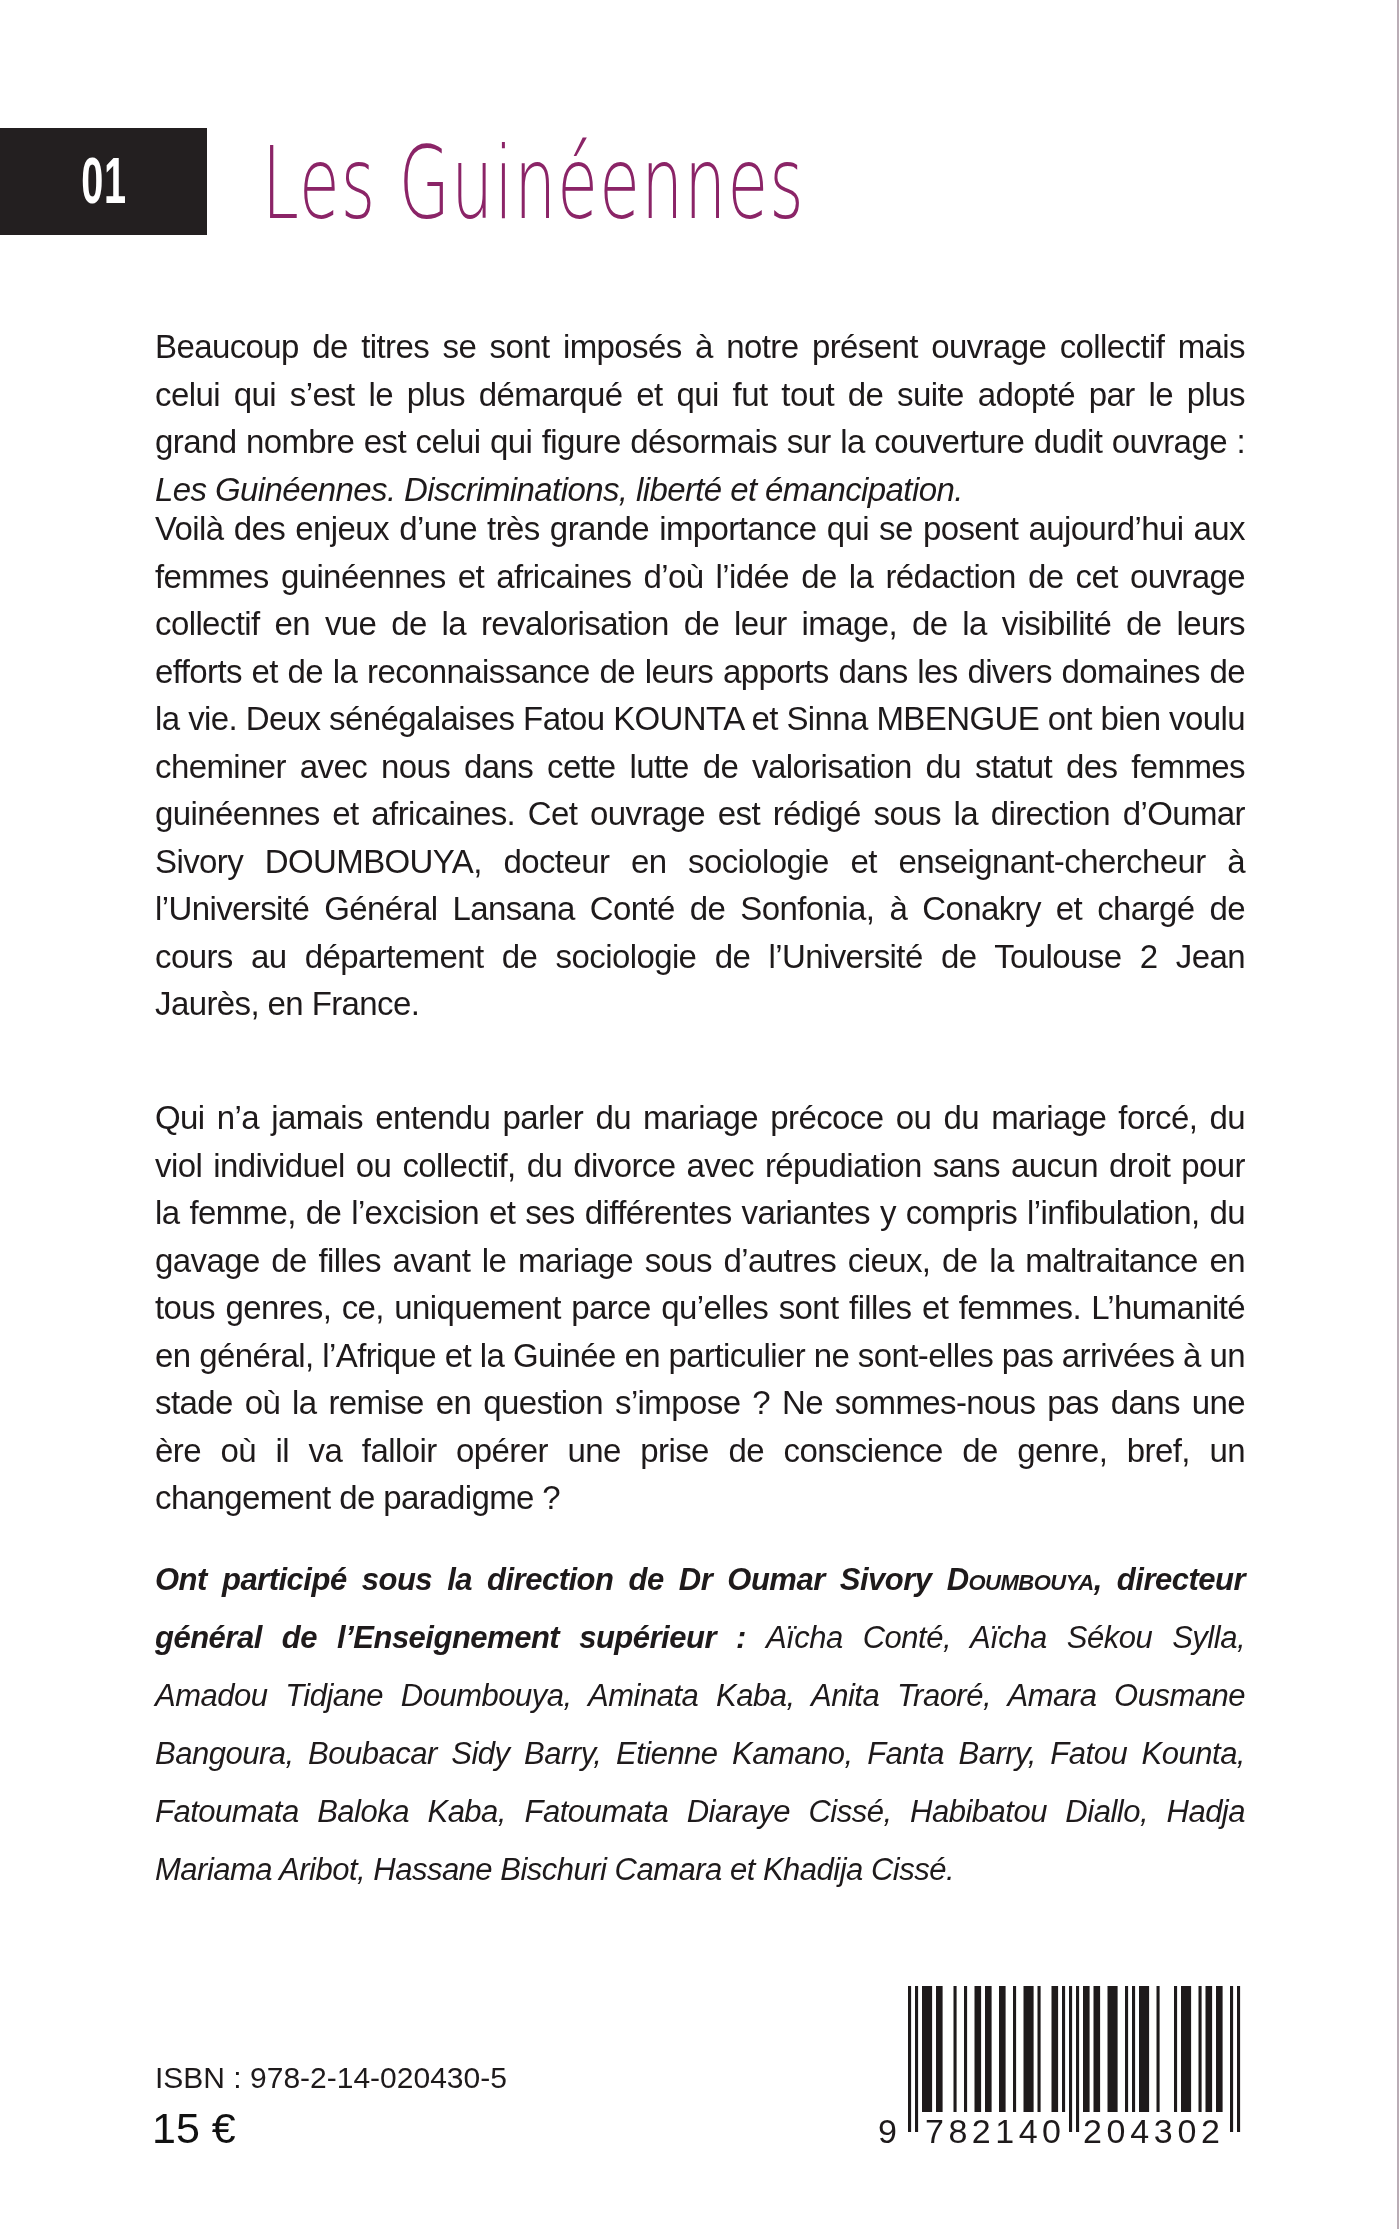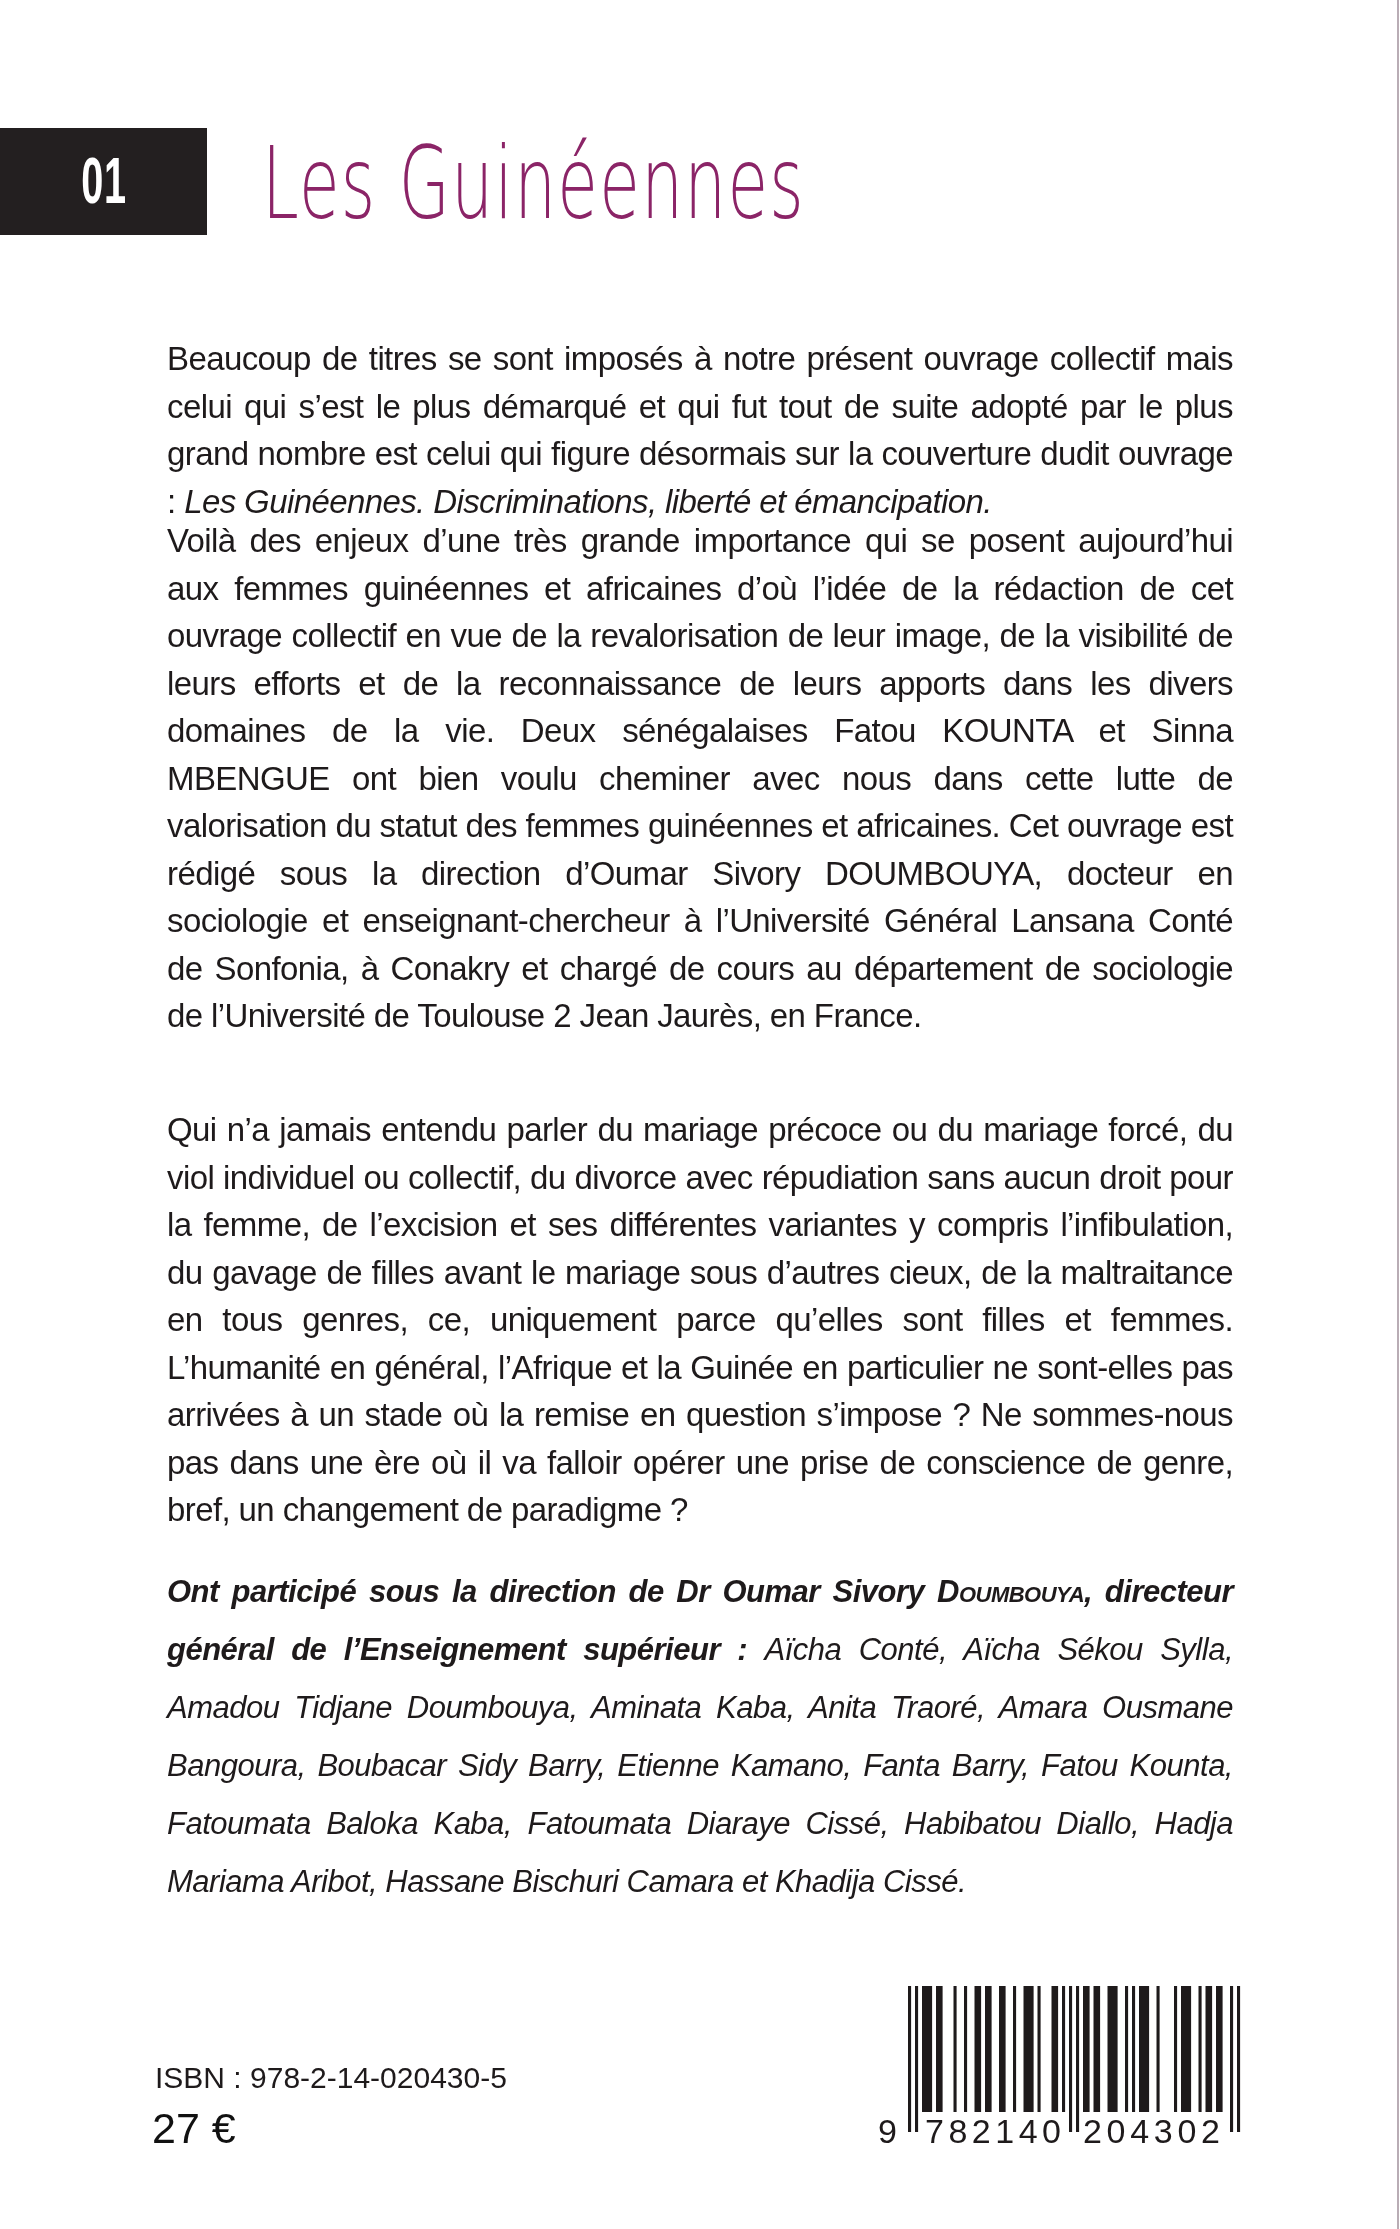--- a/index.html
+++ b/index.html
@@ -71,21 +71,21 @@
     width: 1090px;
     font-family: "Liberation Sans", sans-serif;
     font-size: 33px;
     line-height: 47.5px;
     text-align: justify;
     text-align-last: left;
     color: #1e1a1b;
     letter-spacing: -0.6px;
   }
   .body-text p {
-    margin: 12px;
+    margin: 0;
   }
   .p1 { top: 323px; }
   .p2 { top: 505px; }
   .p3 { top: 1094px; }
   .contributors {
     top: 1551px;
     font-size: 31px;
     line-height: 58px;
     letter-spacing: -0.5px;
   }
@@ -141,21 +141,21 @@
 
 <div class="body-text p3">
   <p>Qui n’a jamais entendu parler du mariage précoce ou du mariage forcé, du viol individuel ou collectif, du divorce avec répudiation sans aucun droit pour la femme, de l’excision et ses différentes variantes y compris l’infibulation, du gavage de filles avant le mariage sous d’autres cieux, de la maltraitance en tous genres, ce, uniquement parce qu’elles sont filles et femmes. L’humanité en général, l’Afrique et la Guinée en particulier ne sont-elles pas arrivées à un stade où la remise en question s’impose ? Ne sommes-nous pas dans une ère où il va falloir opérer une prise de conscience de genre, bref, un changement de paradigme ?</p>
 </div>
 
 <div class="body-text contributors">
   <p><span class="bold-ital">Ont participé sous la direction de Dr Oumar Sivory </span><span class="bold-ital smallcaps">Doumbouya</span><span class="bold-ital">, directeur général de l’Enseignement supérieur : </span><span class="ital">Aïcha Conté, Aïcha Sékou Sylla, Amadou Tidjane Doumbouya, Aminata Kaba, Anita Traoré, Amara Ousmane Bangoura, Boubacar Sidy Barry, Etienne Kamano, Fanta Barry, Fatou Kounta, Fatoumata Baloka Kaba, Fatoumata Diaraye Cissé, Habibatou Diallo, Hadja Mariama Aribot, Hassane Bischuri Camara et Khadija Cissé.</span></p>
 </div>
 
 <div class="isbn">ISBN : 978-2-14-020430-5</div>
-<div class="price">27 €</div>
+<div class="price">15 €</div>
 
 <svg class="barcode" viewBox="0 0 372 170" xmlns="http://www.w3.org/2000/svg">
   <g id="bars">
       <rect x="38.00" y="2" width="3.10" height="146" fill="#1e1a1b"></rect>
       <rect x="45.00" y="2" width="3.10" height="146" fill="#1e1a1b"></rect>
       <rect x="52.00" y="2" width="10.10" height="126" fill="#1e1a1b"></rect>
       <rect x="66.00" y="2" width="6.60" height="126" fill="#1e1a1b"></rect>
       <rect x="83.50" y="2" width="3.10" height="126" fill="#1e1a1b"></rect>
       <rect x="94.00" y="2" width="3.10" height="126" fill="#1e1a1b"></rect>
       <rect x="104.50" y="2" width="6.60" height="126" fill="#1e1a1b"></rect>

